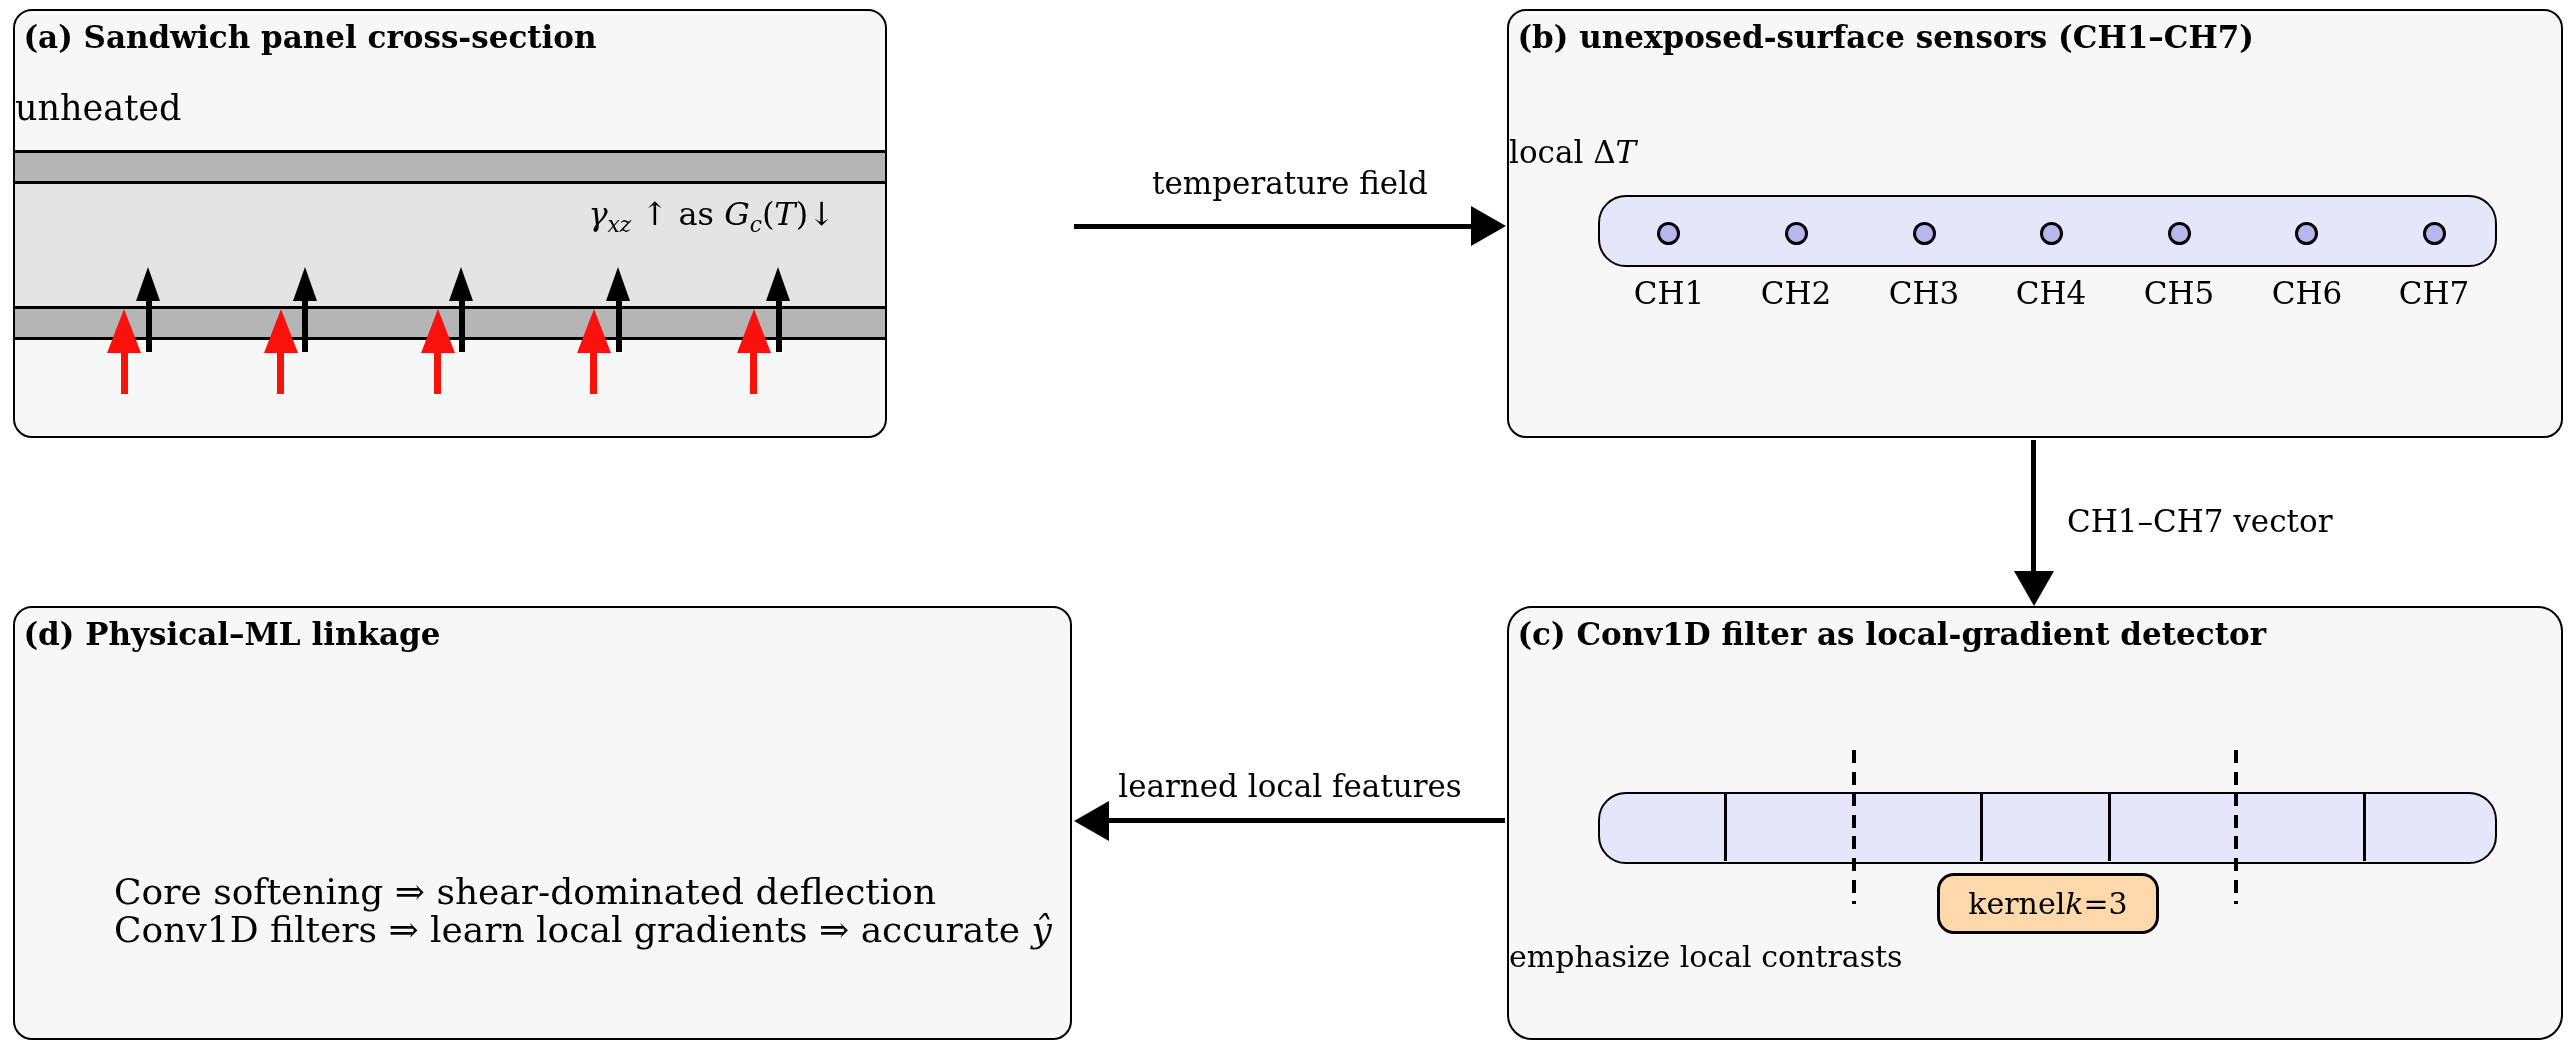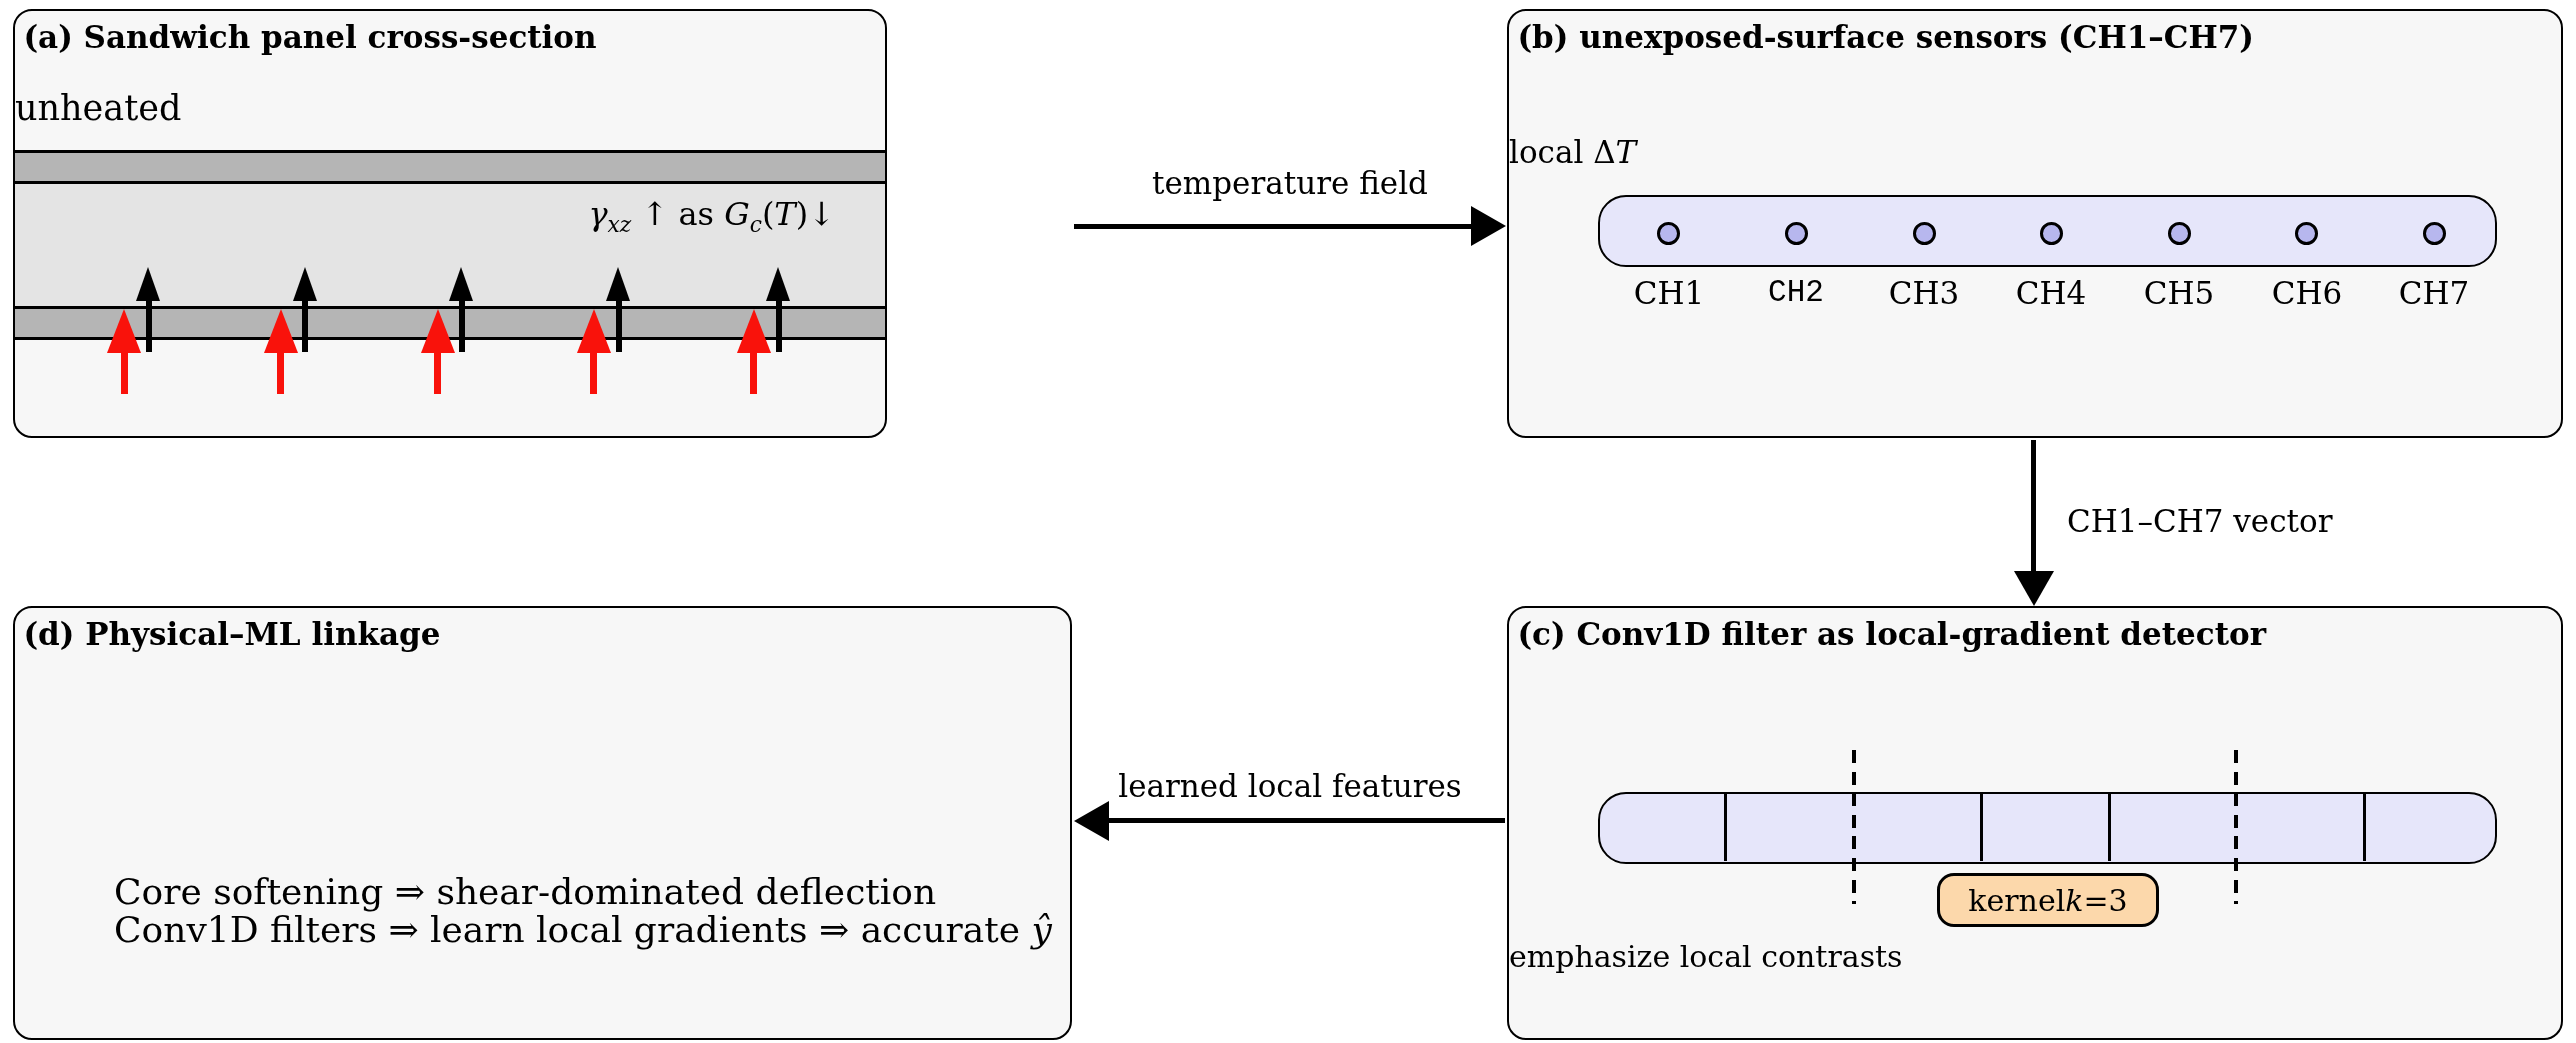--- a/index.html
+++ b/index.html
@@ -112,41 +112,41 @@
 
     <div class="sensor-dot" style="left:148px;top:211px;"></div>
     <div class="sensor-dot" style="left:276px;top:211px;"></div>
     <div class="sensor-dot" style="left:404px;top:211px;"></div>
     <div class="sensor-dot" style="left:531px;top:211px;"></div>
     <div class="sensor-dot" style="left:659px;top:211px;"></div>
     <div class="sensor-dot" style="left:786px;top:211px;"></div>
     <div class="sensor-dot" style="left:914px;top:211px;"></div>
 
     <div class="ch-label" style="left:112px;top:264px;">CH1</div>
-    <div class="ch-label" style="left:239px;top:264px;font-family:Liberation Mono, monospace;">CH2</div>
+    <div class="ch-label" style="left:239px;top:264px;">CH2</div>
     <div class="ch-label" style="left:367px;top:264px;">CH3</div>
     <div class="ch-label" style="left:494px;top:264px;">CH4</div>
     <div class="ch-label" style="left:622px;top:264px;">CH5</div>
     <div class="ch-label" style="left:750px;top:264px;">CH6</div>
     <div class="ch-label" style="left:877px;top:264px;">CH7</div>
   </section>
 
-  <section class="panel" style="left:1507px;top:606px;width:1056px;height:434px;">
+  <section class="panel" style="left:1507px;top:606px;width:1056px;height:434px;border-radius:25px;">
     <div class="panel-title">(c) Conv1D filter as local-gradient detector</div>
 
     <div class="conv-bar" style="left:89px;top:184px;width:899px;height:72px;"></div>
     <div class="cell-divider" style="left:215px;top:186px;height:67px;"></div>
     <div class="cell-divider" style="left:471px;top:186px;height:67px;"></div>
     <div class="cell-divider" style="left:599px;top:186px;height:67px;"></div>
     <div class="cell-divider" style="left:854px;top:186px;height:67px;"></div>
 
     <div class="dash-line" style="left:343px;top:142px;height:154px;"></div>
     <div class="dash-line" style="left:725px;top:142px;height:154px;"></div>
 
-    <div class="kernel-box" style="left:428px;top:265px;width:222px;height:54px;">
+    <div class="kernel-box" style="left:428px;top:265px;width:222px;height:61px;">
       <span>kernel </span>
         <span class="it">k</span>
         <span>=3</span>
     </div>
 
     <div class="center-label" style="top:331px;font-size:30px;">emphasize local contrasts</div>
   </section>
 
   <section class="panel" style="left:13px;top:606px;width:1059px;height:434px;">
     <div class="panel-title">(d) Physical–ML linkage</div>

